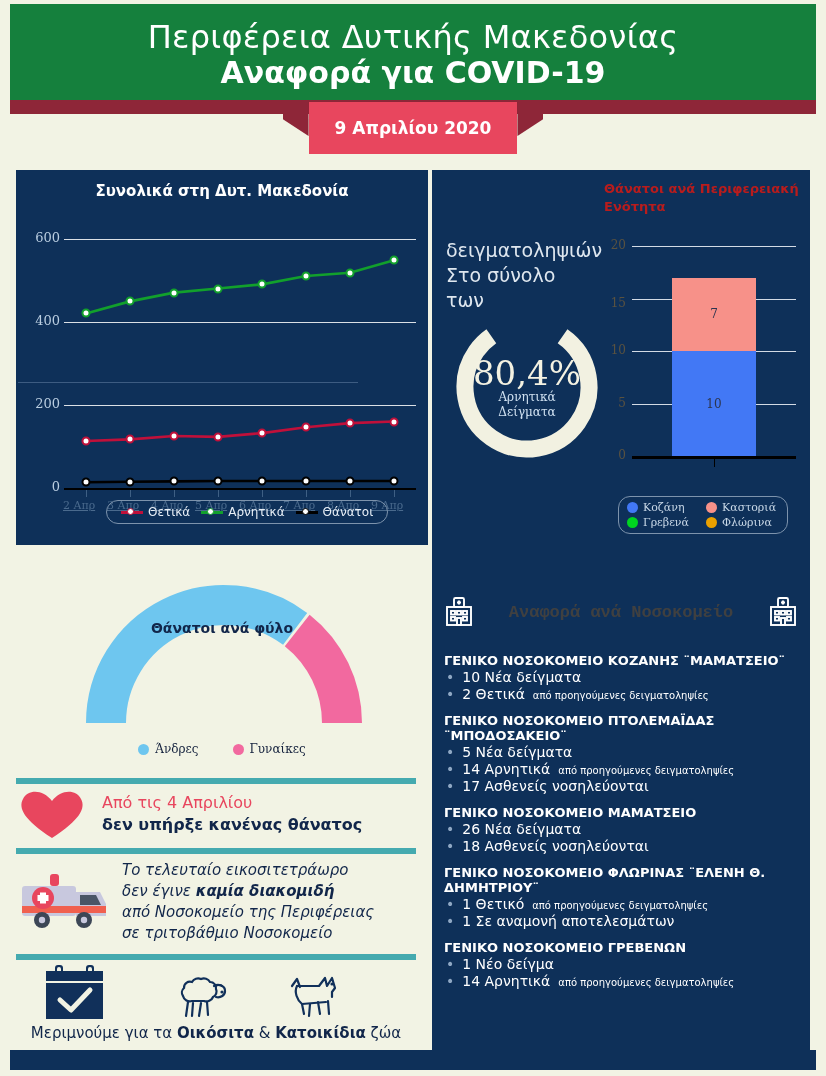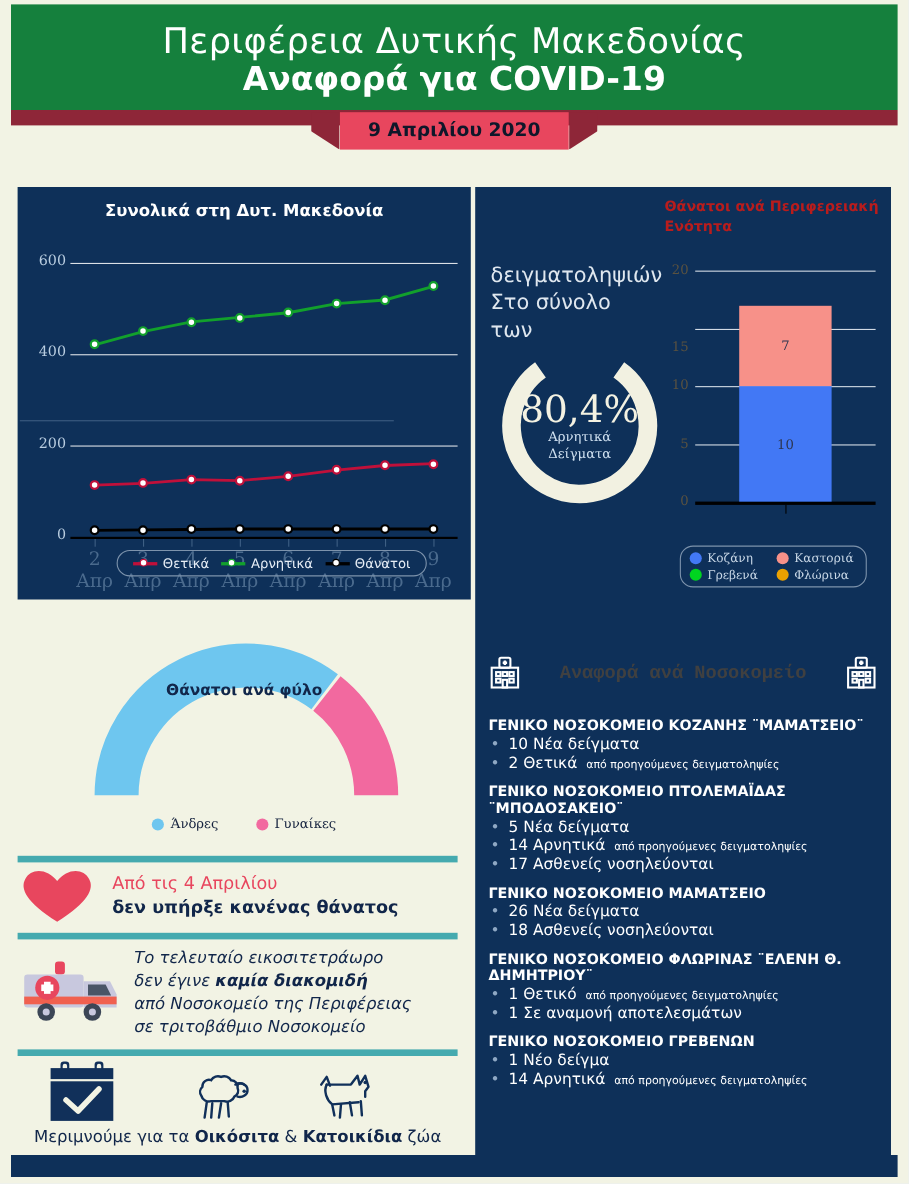--- a/index.html
+++ b/index.html
@@ -35,23 +35,23 @@
   }
   #headerBarDark {
     position: absolute; left: 10px; top: 100px; width: 806px; height: 14px;
     background: #8e2638;
   }
   #ribbonWrap {
     position: absolute; left: 0; top: 102px; width: 826px; height: 42px;
     display: flex; justify-content: center; pointer-events: none;
   }
   #ribbon {
-    position: relative; height: 34px;
+    position: relative; height: 52px;
     background: #e8465e;
-    color: #0f172a; font-weight: bold; font-size: 17px;
+    color: #ffffff; font-weight: bold; font-size: 17px;
     display: flex; align-items: center; justify-content: center;
     padding: 0 26px;
     font-family: "DejaVu Sans", sans-serif;
   }
   #ribbon::before, #ribbon::after {
     content: ""; position: absolute; top: 0; width: 26px; height: 34px;
     background: #8e2638;
   }
   #ribbon::before { left: -26px; clip-path: polygon(0 0, 100% 0, 100% 100%, 0 50%); }
   #ribbon::after  { right: -26px; clip-path: polygon(0 0, 100% 0, 100% 50%, 0 100%); }
@@ -88,22 +88,22 @@
     background: #ffffff; opacity: .85;
   }
   #axisX {
     position: absolute; left: 48px; width: 352px; height: 2px;
     background: #000000;
   }
   .xtick {
     position: absolute; width: 1px; height: 7px; background: #3e5f84;
   }
   .xlabel {
-    position: absolute; color: #4a6a8d; font-size: 17px; text-align: center;
-    width: 46px; font-family: "DejaVu Serif", serif;
+    position: absolute; color: #4a6a8d; font-size: 11px; 
+    width: 46px; font-family: "DejaVu Serif", serif; text-decoration: underline;
   }
   .dot {
     position: absolute; width: 9px; height: 9px; border-radius: 50%;
     background: #ffffff; border: 2px solid #000;
     transform: translate(-50%,-50%);
   }
   #legendLine {
     position: absolute; left: 90px; top: 296px;
     border: 1px solid #7d93ac; border-radius: 14px;
     padding: 4px 14px; display: flex; gap: 11px; align-items: center;
@@ -328,21 +328,21 @@
     </div>
   </div>
 
   <div id="barTitle">Θάνατοι ανά Περιφερειακή Ενότητα</div>
   <div id="barChart">
       <div class="bytick" style="top: 208px;">0</div>
       <div class="bytick" style="top: 155.5px;">5</div>
       <div class="bgrid" style="top: 163.5px;"></div>
       <div class="bytick" style="top: 103px;">10</div>
       <div class="bgrid" style="top: 111px;"></div>
-      <div class="bytick" style="top: 68px;">15</div>
+      <div class="bytick" style="top: 56px;">15</div>
       <div class="bgrid" style="top: 58.5px;"></div>
       <div class="bytick" style="top: -2px;">20</div>
       <div class="bgrid" style="top: 6px;"></div>
       <div id="baxisX" style="top: 216px;"></div>
       <div id="bxtick" style="left: 110px; top: 219px;"></div>
       <div class="barseg" style="left: 68px; top: 111px; width: 84px; height: 105px; background: rgb(66, 120, 245);">10</div>
       <div class="barseg" style="left: 68px; top: 37.5px; width: 84px; height: 73.5px; background: rgb(247, 145, 137);">7</div>
     </div>
   <div id="legendBar">
       <div class="blg">

